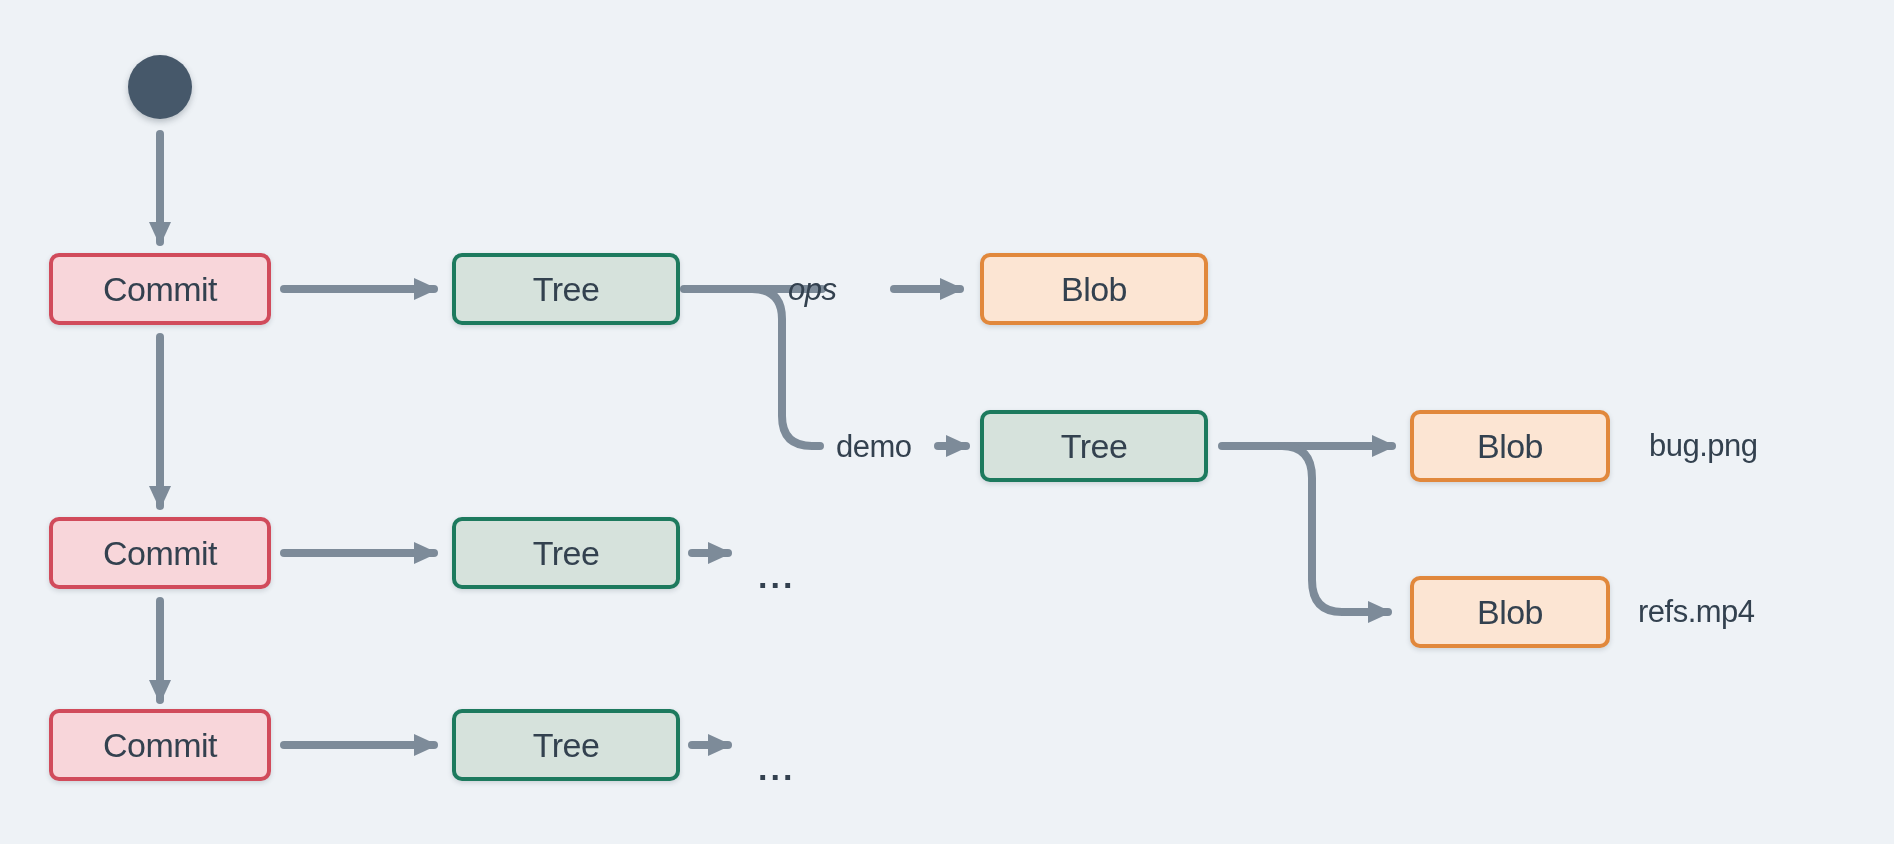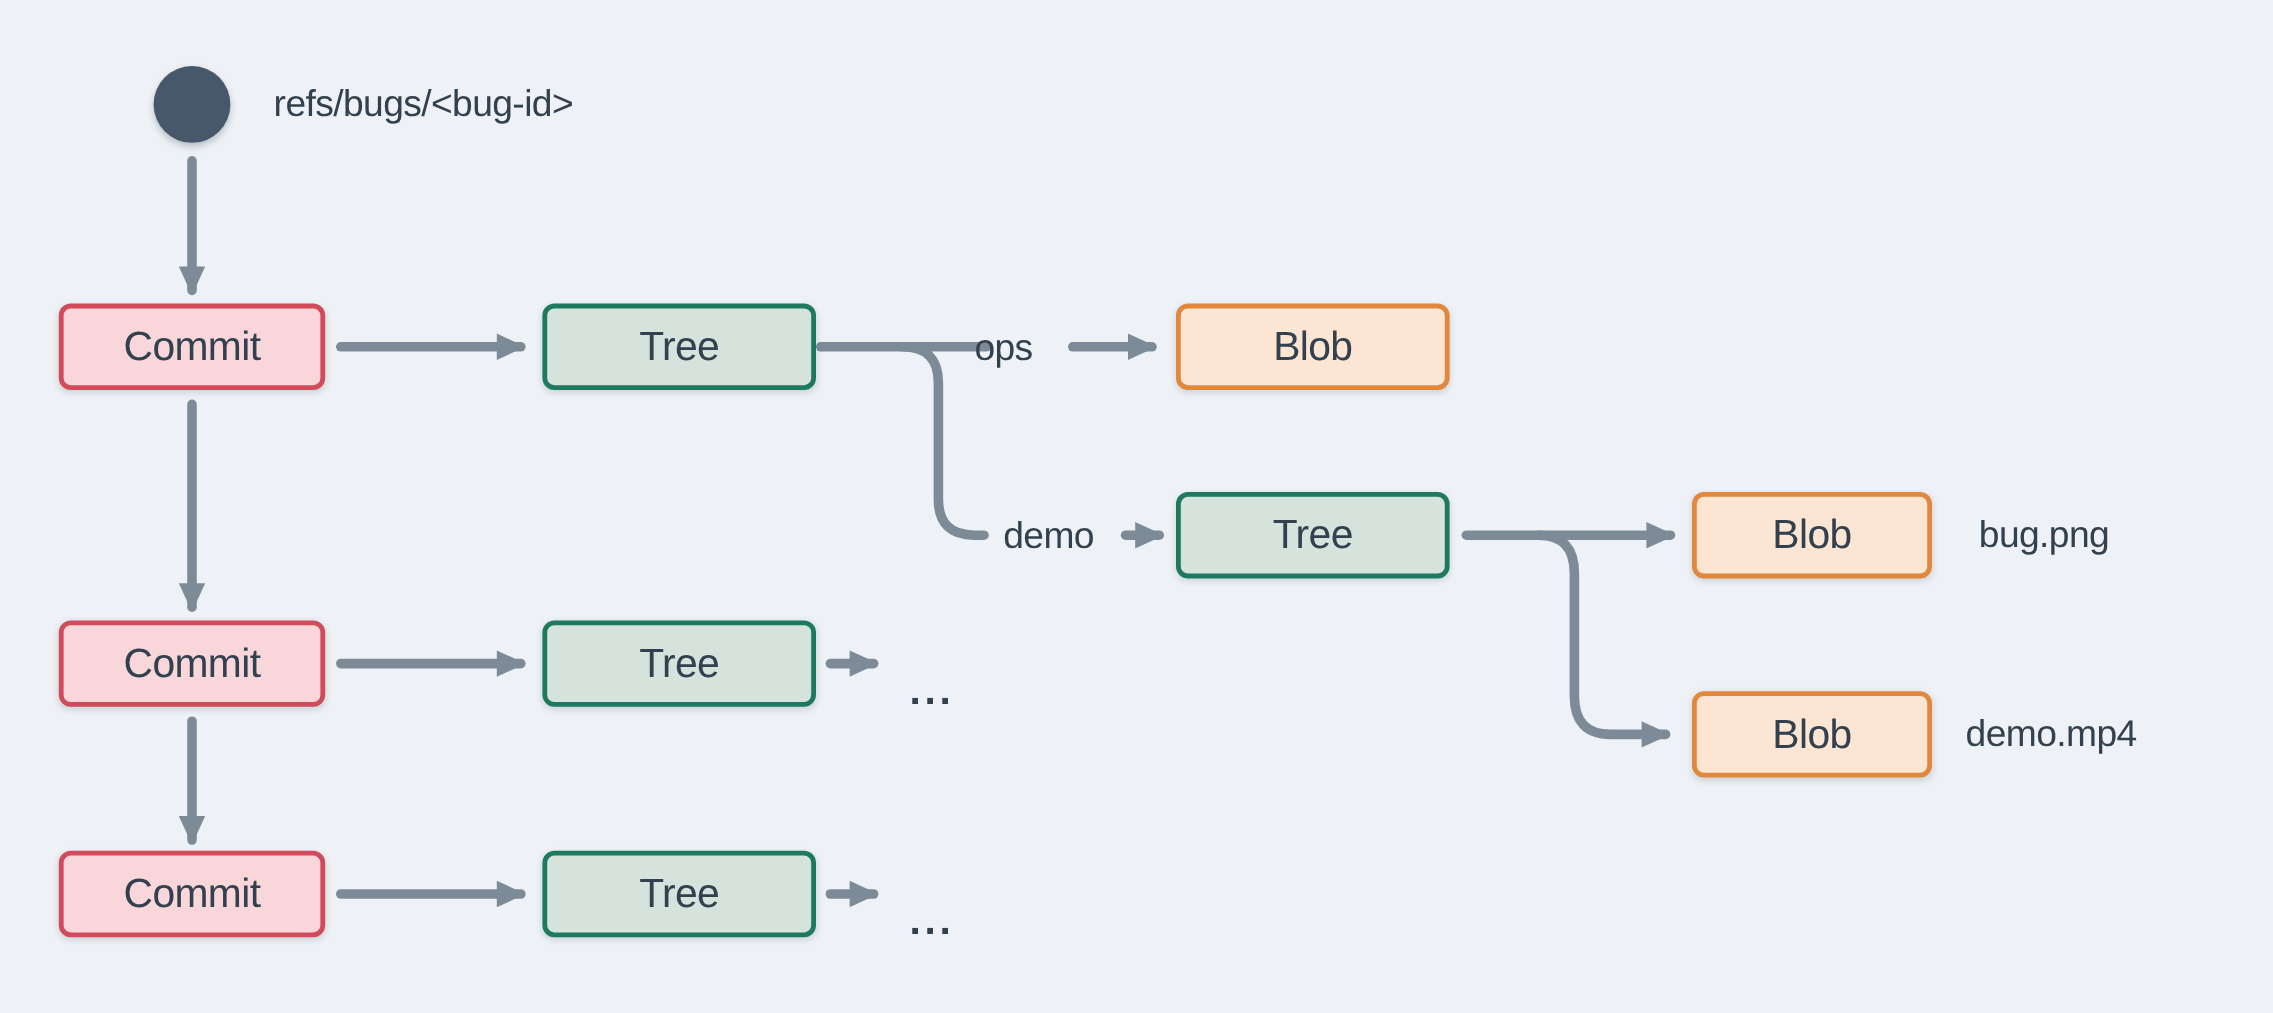--- a/index.html
+++ b/index.html
@@ -103,37 +103,36 @@
     <path class="edge" marker-end="url(#ah)" d="M 692 745 L 728 745"></path>
     <path class="edge" d="M 684 289 L 822 289"></path>
     <path class="edge" d="M 752 289 Q 782 289 782 319 L 782 416 Q 782 446 812 446 L 820 446"></path>
     <path class="edge" marker-end="url(#ah)" d="M 894 289 L 960 289"></path>
     <path class="edge" marker-end="url(#ah)" d="M 938 446 L 966 446"></path>
     <path class="edge" marker-end="url(#ah)" d="M 1222 446 L 1392 446"></path>
     <path class="edge" marker-end="url(#ah)" d="M 1282 446 Q 1312 446 1312 478 L 1312 580 Q 1312 612 1342 612 L 1388 612"></path>
   </svg>
 
   <div class="ref-circle"></div>
-  <span class="annot" style="left:228px; top:87px;">refs/bugs/&lt;bug-id&gt;</span>
 
   <div class="node commit" style="left:49px; top:253px; width:222px;">Commit</div>
   <div class="node commit" style="left:49px; top:517px; width:222px;">Commit</div>
   <div class="node commit" style="left:49px; top:709px; width:222px;">Commit</div>
 
   <div class="node tree" style="left:452px; top:253px; width:228px;">Tree</div>
   <div class="node tree" style="left:452px; top:517px; width:228px;">Tree</div>
   <div class="node tree" style="left:452px; top:709px; width:228px;">Tree</div>
   <div class="node tree" style="left:980px; top:410px; width:228px;">Tree</div>
 
   <div class="node blob" style="left:980px; top:253px; width:228px;">Blob</div>
   <div class="node blob" style="left:1410px; top:410px; width:200px;">Blob</div>
   <div class="node blob" style="left:1410px; top:576px; width:200px;">Blob</div>
 
-  <span class="annot" style="left:812px; top:290px;">ops</span>
+  <span class="annot" style="left:788px; top:290px;font-style:italic;">ops</span>
   <span class="annot" style="left:836px; top:447px;">demo</span>
 
   <span class="annot" style="left:1638px; top:446px;margin-left:11px;">bug.png</span>
-  <span class="annot" style="left:1638px; top:612px;">demo.mp4</span>
+  <span class="annot" style="left:1638px; top:612px;">refs.mp4</span>
 
   <span class="ellipsis" style="left:758px; top:576px;">...</span>
   <span class="ellipsis" style="left:758px; top:768px;">...</span>
 
 </div>
 
 </body></html>

